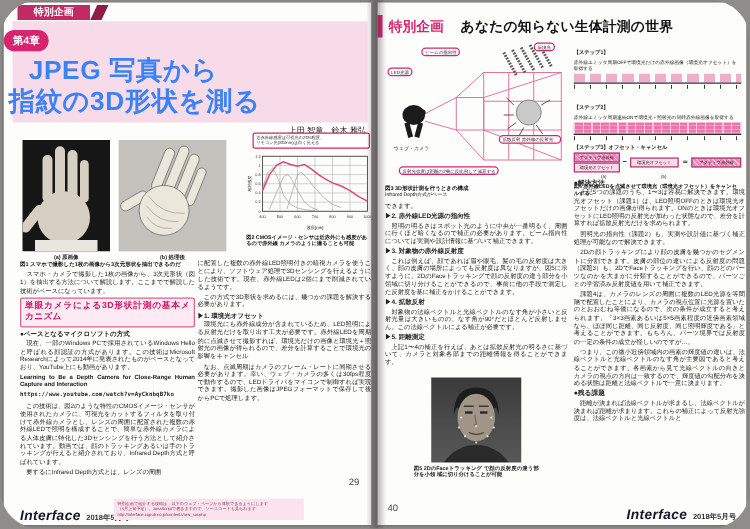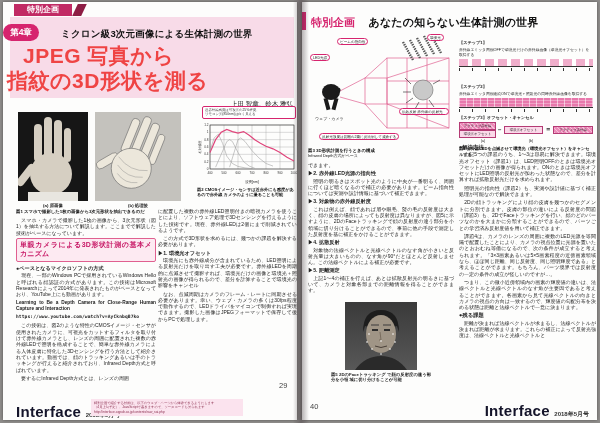--- a/index.html
+++ b/index.html
@@ -1,46 +1,46 @@
 <!DOCTYPE html>
 <html><head>
 <meta charset="utf-8">
 <style>
   html,body{margin:0;padding:0;background:#8f8d8b;}
   .spread{position:relative;width:600px;height:423px;background:#8f8d8b;overflow:hidden;
-          font-family:"Liberation Sans",sans-serif;color:#1c1c1c;}
+          font-family:"Liberation Sans",sans-serif;color:#1c1c1c;border-radius:32px;}
   .page{position:absolute;top:2px;height:418px;background:#fdfdfc;box-shadow:0 0 3px rgba(0,0,0,.4);}
   .page-left{left:3px;width:294px;}
   .page-right{left:302px;width:295px;}
   .gutter{position:absolute;left:293px;width:16px;top:0;height:423px;z-index:30;
           background:linear-gradient(90deg,rgba(0,0,0,0),rgba(60,50,55,.38) 46%,rgba(60,50,55,.38) 54%,rgba(0,0,0,0));}
   .abs{position:absolute;}
   .b{font-weight:bold;}
   .jp{letter-spacing:.2px;}
   
   .badge-tab{background:#c12a64;color:#fff;font-size:8px;font-weight:bold;line-height:12px;
              text-align:center;}
   .badge-acc{background:#8d1d44;transform:skewX(-25deg);}
   .band{background:#f8dbe8;}
   .chap-pill{background:#d6246e;color:#fff;border-radius:9px;font-size:8.5px;font-weight:bold;
              text-align:center;line-height:17px;}
   .series-title{font-size:9.5px;font-weight:bold;color:#111;}
-  .big-title{font-size:21px;font-weight:800;color:#ef4444;letter-spacing:.5px;}
+  .big-title{font-size:21px;font-weight:800;color:#3b82f6;letter-spacing:.5px;}
   .authors{font-size:6.5px;color:#222;text-align:right;}
   .photo-label{font-size:4.4px;font-weight:bold;text-align:center;}
   .fig-cap{font-size:4.4px;font-weight:bold;color:#111;line-height:5.4px;}
   .callout{border:1px solid #d6246e;background:#fff;font-size:3.4px;line-height:4.3px;
            color:#333;padding:1px 2px;border-radius:2px;}
   .colflow{font-size:5px;line-height:6.3px;text-align:justify;color:#222;}
   .colflow p{margin:0 0 2px 0;}
   .head-box{border:1.5px solid #e06090;background:#fdeaf2;color:#c71765;font-size:7px;
             font-weight:bold;line-height:8.6px;padding:2.5px 3px;border-radius:2px;margin:2px 0 3px 0;}
   .bullet{font-weight:bold;font-size:5.2px;margin:1px 0;}
   .mono{font-family:"DejaVu Sans Mono",monospace;font-weight:bold;font-size:4.6px;letter-spacing:.1px;}
-  .footer-logo{font-size:15px;font-weight:800;color:#14142a;letter-spacing:.3px;}
+  .footer-logo{font-size:11px;font-weight:800;color:#14142a;letter-spacing:.3px;font-style:italic;}
   .footer-issue{font-size:6px;color:#333;font-weight:bold;}
   .notice{background:#fbe3ee;color:#8c3050;font-size:3.3px;line-height:4.4px;padding:2px 3px;}
   .pagenum{font-size:7.5px;color:#444;}
   
   .rp-badge{color:#d6246e;font-size:11px;font-weight:800;}
   .rp-title{color:#111;font-size:11px;font-weight:800;margin-left:9px;}
   .spine-bar{background:#d6246e;}
   .pill{position:absolute;border:.8px solid #d6246e;border-radius:5px;background:#fff;
         font-size:3.6px;line-height:4.4px;padding:.5px 2px;color:#222;white-space:nowrap;z-index:5;}
   .pill.wrap{white-space:normal;}
@@ -69,21 +69,20 @@
 <div class="spread">
 
   <div class="page page-left">
 
     <div class="abs badge-tab" style="left:11px;top:2px;width:58px;height:12px;">特別企画</div>
     <div class="abs badge-acc" style="left:72px;top:2px;width:9px;height:12px;"></div>
 
     <div class="abs band" style="left:7px;top:15px;width:284px;height:81px;"></div>
 
     <div class="abs chap-pill" style="left:0;top:22px;width:36px;height:17px;">第4章</div>
-    <div class="abs series-title jp" style="left:58px;top:26px;width:230px;">ミクロン級3次元画像による生体計測の世界</div>
     <div class="abs big-title jp" style="left:20px;top:40px;">JPEG 写真から</div>
     <div class="abs big-title jp" style="left:4px;top:65px;">指紋の3D形状を測る</div>
     <div class="abs authors" style="left:150px;top:98px;width:140px;">上田 智章、鈴木 雅弘</div>
 
     <div class="abs" style="left:15px;top:110px;width:70px;height:89px;background:#161616;overflow:hidden;">
       <svg width="70" height="89" viewBox="0 0 70 89">
         <g fill="#d6cfc2">
           <rect x="16" y="12" width="8" height="38" rx="4"></rect>
           <rect x="26" y="5" width="8" height="44" rx="4"></rect>
           <rect x="36" y="8" width="8" height="42" rx="4"></rect>

